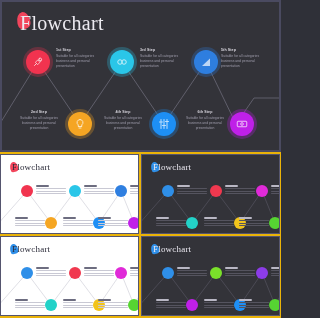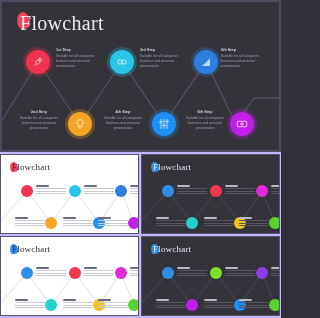--- a/index.html
+++ b/index.html
@@ -1,18 +1,18 @@
 <!DOCTYPE html>
 <html><head>
 <meta charset="utf-8">
 <style>
   html,body{margin:0;padding:0;background:#2f3038;}
   body{width:281px;height:318px;overflow:hidden;font-family:"Liberation Sans",sans-serif;}
 
-  .page{position:relative;width:281px;height:318px;background:#c4b5fd;}
+  .page{position:relative;width:281px;height:318px;background:#eab308;}
 
   
   .hero{position:absolute;left:0;top:0;width:281px;height:152px;
         background:#333339;border:2px solid #4a4a60;box-sizing:border-box;}
   .hero-inner{position:absolute;inset:0;overflow:hidden;}
 
   .blob{position:absolute;left:15px;top:10px;width:13px;height:17px;
         background:#f2455c;border-radius:60% 60% 55% 45% / 70% 70% 40% 40%;
         transform:rotate(-12deg);}
   .title{position:absolute;left:18px;top:10px;font-family:"Liberation Serif",serif;

